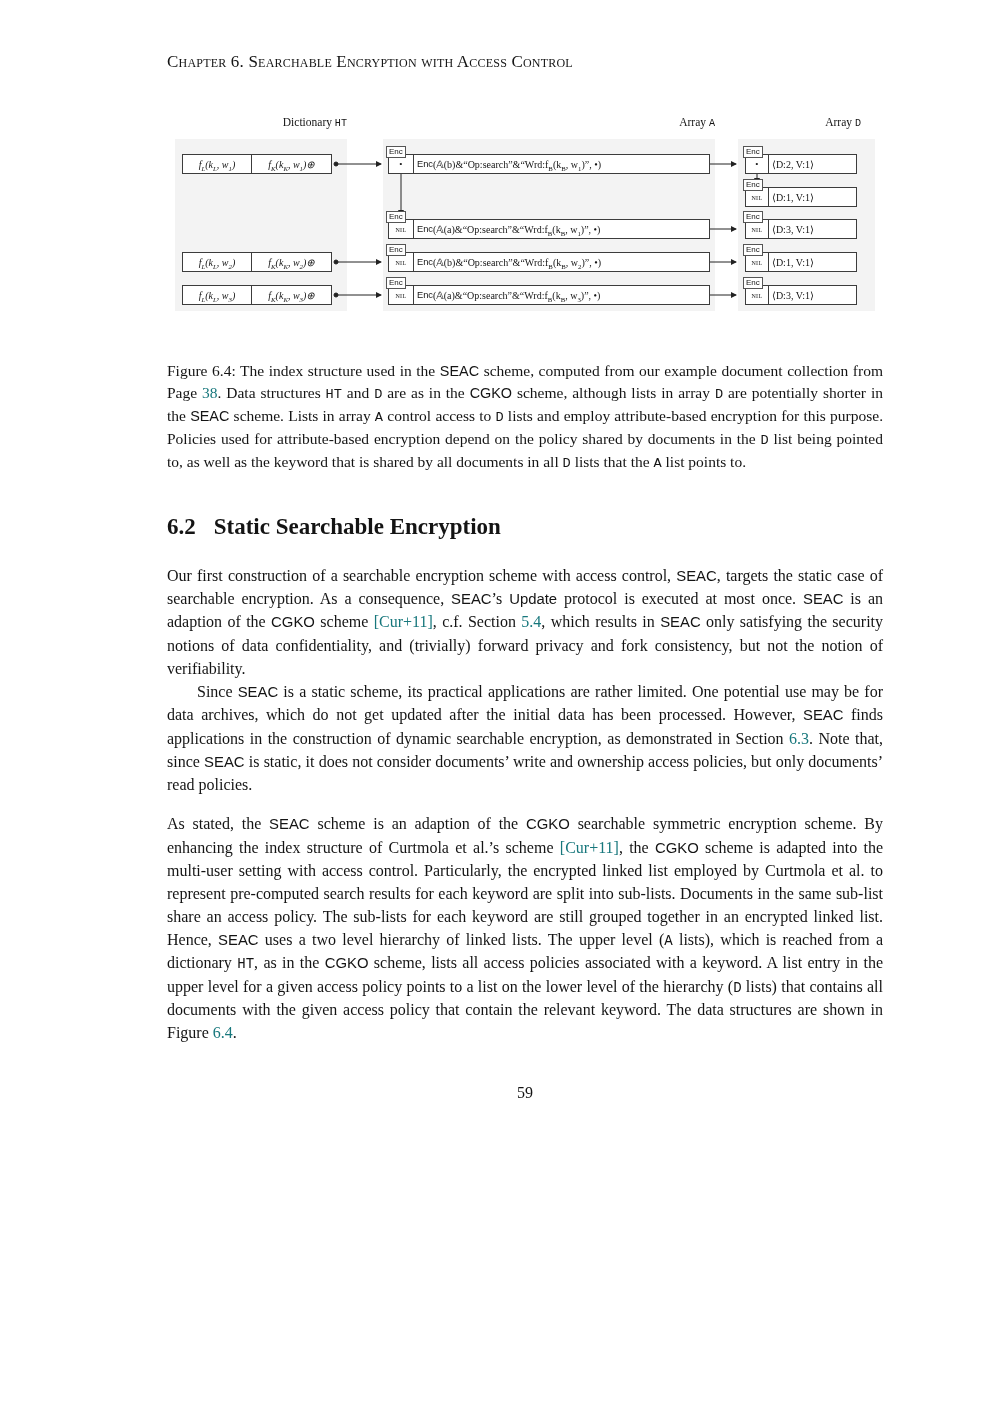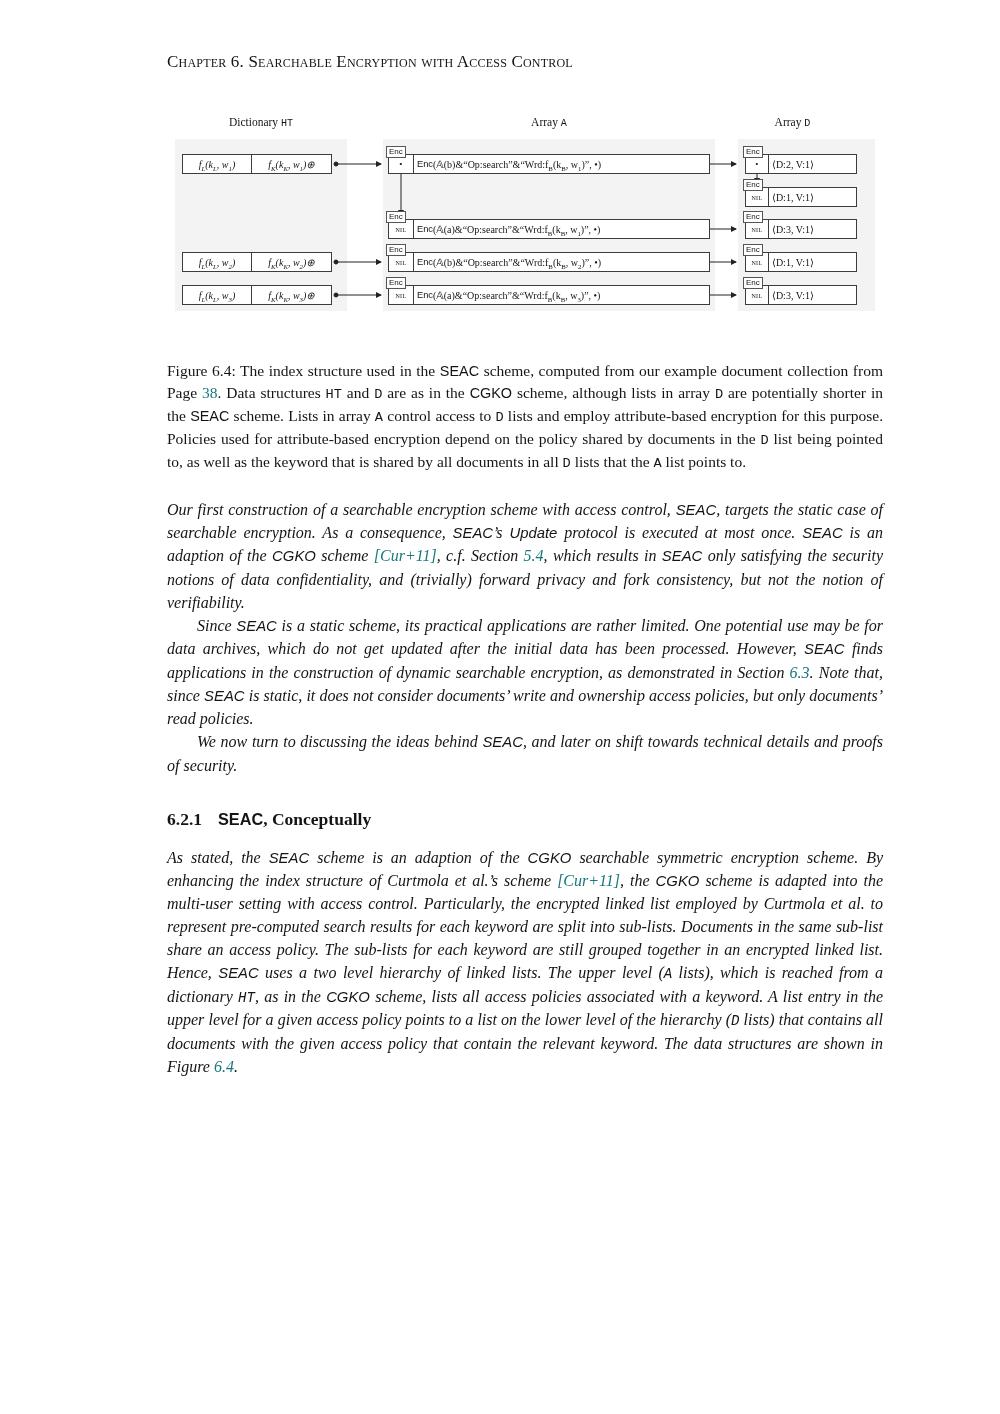--- a/index.html
+++ b/index.html
@@ -14,21 +14,21 @@
   
   .sf{font-family:"Liberation Sans", sans-serif;font-size:.93em;}
   .tt{font-family:"Liberation Mono", monospace;font-size:.88em;}
   .link{color:var(--link,#17777c);}
   .mi{font-style:italic;}
   sub{font-size:.68em;line-height:0;}
 
   
   .fig{position:relative;width:700px;height:200px;margin:42px 0 0 8px;font-size:10px;}
   .panel{position:absolute;top:25px;height:172px;background:var(--panel,#f3f3f3);z-index:1;}
-  .flabel{position:absolute;top:2px;font-size:11.5px;text-align:center;z-index:2;}
+  .flabel{position:absolute;top:2px;font-size:11.5px;text-align:right;z-index:2;}
   .fig svg.arrows{position:absolute;left:0;top:0;z-index:2;}
   .frow{position:absolute;display:flex;height:20px;z-index:3;}
   .cell{
     border:1px solid #3c3c3c;background:#fff;box-sizing:border-box;height:20px;
     display:flex;align-items:center;justify-content:center;white-space:nowrap;
   }
   .cell+.cell{border-left:none;}
   .dcell{width:70px;font-size:10px;}
   .dcell2{width:80px;font-size:10px;}
   .ptr{width:26px;font-size:9px;font-variant:small-caps;letter-spacing:.4px;}
@@ -39,21 +39,21 @@
     font-family:"Liberation Sans", sans-serif;font-size:8px;line-height:10px;
     padding:0 2px;background:#fff;border:1px solid #555;
   }
 
   
   .caption{margin:46px 0 0;font-size:15.5px;line-height:1.45;text-align:justify;}
   h2{margin:40px 0 0;font-size:23px;font-weight:bold;}
   h2 .num{margin-right:18px;}
   h3{margin:32px 0 0;font-size:17.5px;font-weight:bold;}
   h3 .num{margin-right:16px;}
-  .para{margin:0;font-size:16px;line-height:1.44;text-align:justify;font-style:italic;}
+  .para{margin:0;font-size:16px;line-height:1.44;text-align:justify;}
   .p-first{margin-top:24px;}
   .p-sub{margin-top:16px;}
   .indent{text-indent:30px;}
   .pageno{margin-top:40px;text-align:center;font-size:16px;}
 </style>
 </head>
 <body>
 
 <div class="page">
 
@@ -177,25 +177,25 @@
     </div>
     <div class="frow" style="left:570px;top:171px">
       <span class="enc">Enc</span>
       <div class="cell ptr ptrD">nil</div>
       <div class="cell payload" style="width:88px">⟨D:3, V:1⟩</div>
     </div>
   </div>
 
   <p class="caption"><span>Figure 6.4: The index structure used in the </span><span class="sf">SEAC</span><span> scheme, computed from our example document collection from Page </span><span class="link">38</span><span>. Data structures </span><span class="tt">HT</span><span> and </span><span class="tt">D</span><span> are as in the </span><span class="sf">CGKO</span><span> scheme, although lists in array </span><span class="tt">D</span><span> are potentially shorter in the </span><span class="sf">SEAC</span><span> scheme.  Lists in array </span><span class="tt">A</span><span> control access to </span><span class="tt">D</span><span> lists and employ attribute-based encryption for this purpose.  Policies used for attribute-based encryption depend on the policy shared by documents in the </span><span class="tt">D</span><span> list being pointed to, as well as the keyword that is shared by all documents in all </span><span class="tt">D</span><span> lists that the </span><span class="tt">A</span><span> list points to.</span></p>
 
+  <h2>
+    <span class="num">6.2</span><span>Static Searchable Encryption</span>
+  </h2>
 
   <p class="para p-first"><span>Our first construction of a searchable encryption scheme with access control, </span><span class="sf">SEAC</span><span>, targets the static case of searchable encryption.  As a consequence, </span><span class="sf">SEAC</span><span>’s </span><span class="sf">Update</span><span> protocol is executed at most once.  </span><span class="sf">SEAC</span><span> is an adaption of the </span><span class="sf">CGKO</span><span> scheme </span><span class="link">[Cur+11]</span><span>, c.f. Section </span><span class="link">5.4</span><span>, which results in </span><span class="sf">SEAC</span><span> only satisfying the security notions of data confidentiality, and (trivially) forward privacy and fork consistency, but not the notion of verifiability.</span></p>
   <p class="para indent"><span>Since </span><span class="sf">SEAC</span><span> is a static scheme, its practical applications are rather limited.  One potential use may be for data archives, which do not get updated after the initial data has been processed.  However, </span><span class="sf">SEAC</span><span> finds applications in the construction of dynamic searchable encryption, as demonstrated in Section </span><span class="link">6.3</span><span>.  Note that, since </span><span class="sf">SEAC</span><span> is static, it does not consider documents’ write and ownership access policies, but only documents’ read policies.</span></p>
-  <p class="para indent"><span>We now turn to discussing the ideas behind </span><span class="sf">SEAC</span><span>, and later on shift towards technical details and proofs of security.</span></p>
-
-  <h3>
-    <span class="num">6.2.1</span><span><span class="sf">SEAC</span><span>, Conceptually</span></span>
-  </h3>
+
 
   <p class="para p-sub"><span>As stated, the </span><span class="sf">SEAC</span><span> scheme is an adaption of the </span><span class="sf">CGKO</span><span> searchable symmetric encryption scheme.  By enhancing the index structure of Curtmola et al.’s scheme </span><span class="link">[Cur+11]</span><span>, the </span><span class="sf">CGKO</span><span> scheme is adapted into the multi-user setting with access control.  Particularly, the encrypted linked list employed by Curtmola et al. to represent pre-computed search results for each keyword are split into sub-lists.  Documents in the same sub-list share an access policy.  The sub-lists for each keyword are still grouped together in an encrypted linked list.  Hence, </span><span class="sf">SEAC</span><span> uses a two level hierarchy of linked lists.  The upper level (</span><span class="tt">A</span><span> lists), which is reached from a dictionary </span><span class="tt">HT</span><span>, as in the </span><span class="sf">CGKO</span><span> scheme, lists all access policies associated with a keyword.  A list entry in the upper level for a given access policy points to a list on the lower level of the hierarchy (</span><span class="tt">D</span><span> lists) that contains all documents with the given access policy that contain the relevant keyword.  The data structures are shown in Figure </span><span class="link">6.4</span><span>.</span></p>
 
+  <div class="pageno">59</div>
 
 </div>
 
 </body></html>

